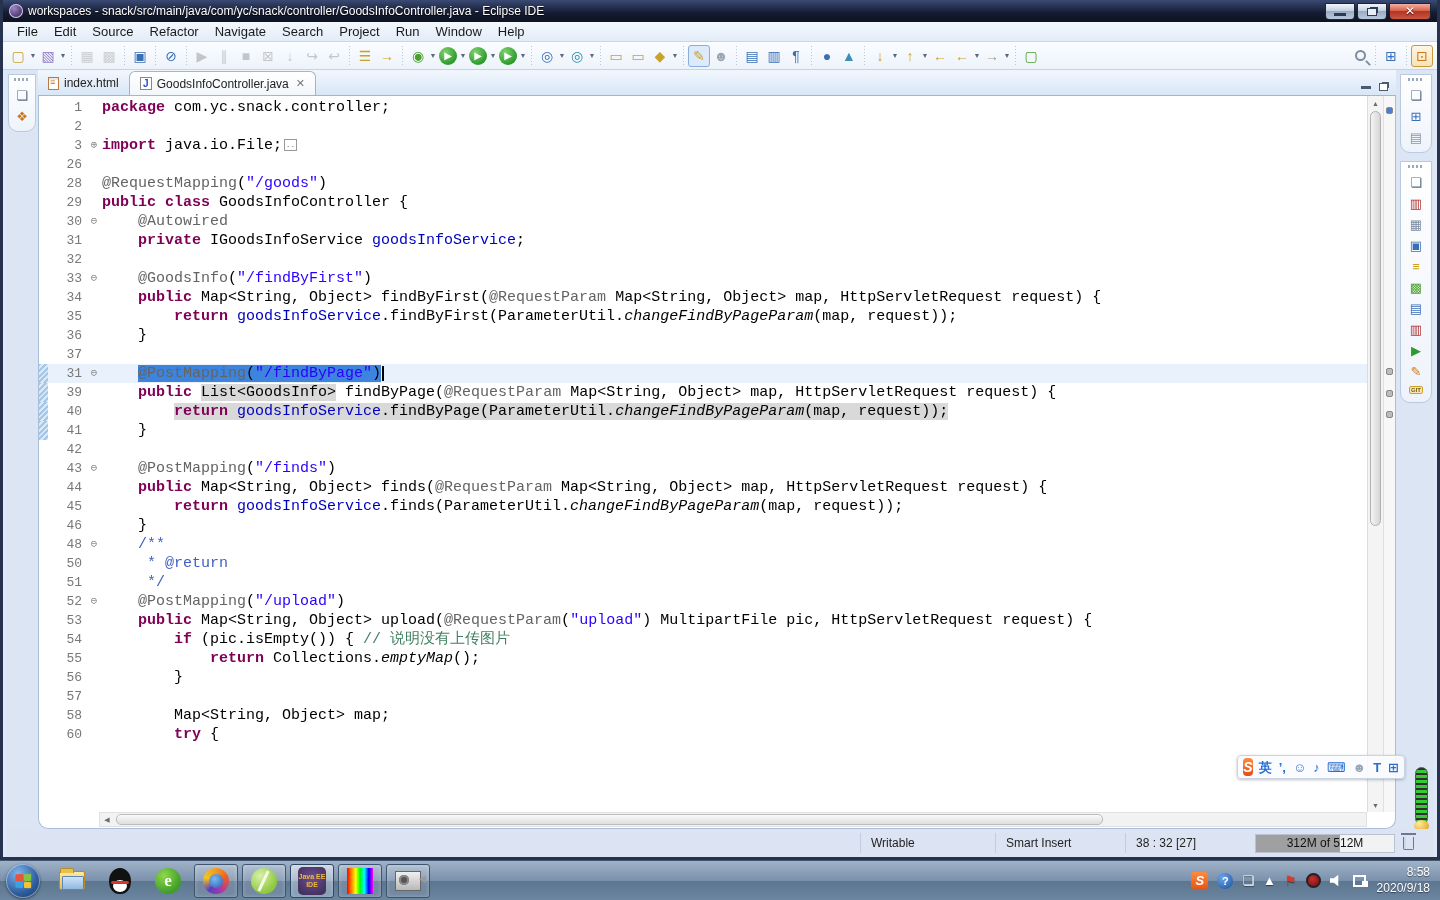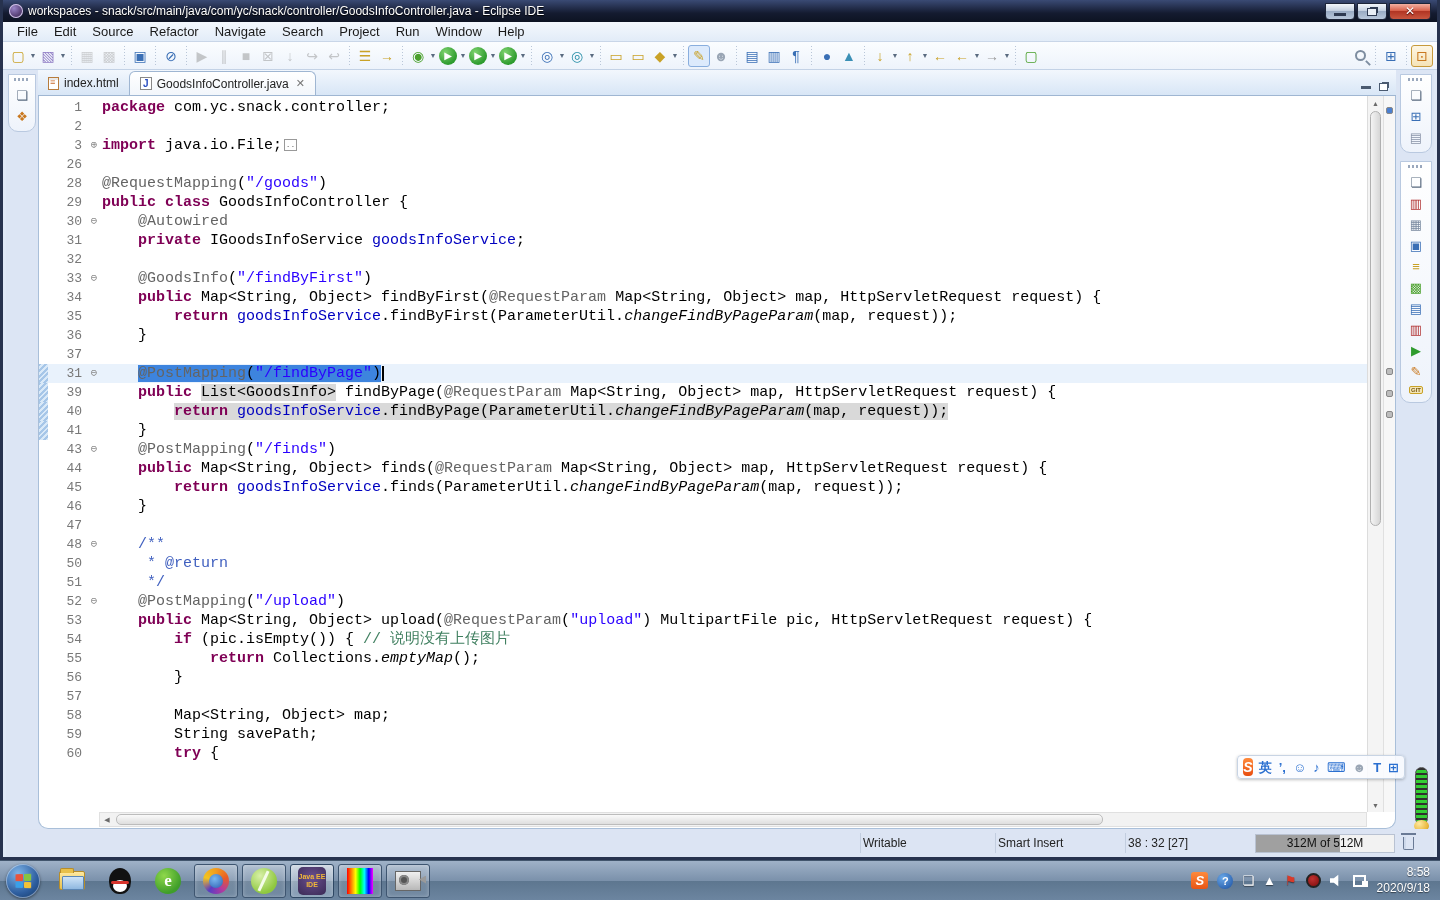--- a/index.html
+++ b/index.html
@@ -89,21 +89,21 @@
   .hs-arrow { width:14px; text-align:center; font-size:7px; color:#6a6a6a; }
   .hs-thumb { height:11px; flex:0 0 78%; margin-left:2px; background:linear-gradient(#fafafa,#dedede); border:1px solid #bcbcbc; border-radius:5px; }
 
   .fastbar-right { width:36px; padding-top:4px; }
   .gauge { position:absolute; right:6px; bottom:4px; width:13px; height:58px; border-radius:7px; background:repeating-linear-gradient(#2f2f2f 0 2px, #33cc33 2px 5px); border:1px solid #555; }
   .gauge::after { content:""; position:absolute; left:-2px; bottom:-8px; width:15px; height:12px; border-radius:50%; background:radial-gradient(circle at 35% 30%, #ffe9a0, #e8b437 70%, #9a6d10); }
 
   
   .statusbar { position:absolute; left:3px; right:3px; bottom:0; height:28px; background:#dce4f3; display:flex; align-items:center; font-size:12px; color:#222; }
   .sb-spacer { flex:1; }
-  .sb-cell { padding:0 2px; height:20px; display:flex; align-items:center; border-left:1px solid #c2cddf; }
+  .sb-cell { padding:0 10px; height:20px; display:flex; align-items:center; border-left:1px solid #c2cddf; }
   .heap { position:relative; width:140px; height:19px; background:#f2f2f2; border:1px solid #b9c2d2; margin-left:10px; display:flex; align-items:center; justify-content:center; }
   .heap-fill { position:absolute; left:0; top:0; bottom:0; width:61%; background:#a0a0a0; }
   .heap-text { position:relative; font-size:12px; color:#111; }
   .ic-trash { position:relative; width:11px; height:13px; border:1px solid #6a7a95; border-top:none; border-radius:0 0 2px 2px; margin:0 8px; background:linear-gradient(90deg,#cdd8ea 0 2px,transparent 2px 4px) ; }
   .ic-trash::before { content:""; position:absolute; top:-4px; left:-3px; width:15px; height:2px; background:#6a7a95; }
 
   
   .taskbar { position:absolute; left:0; bottom:0; width:1440px; height:40px; background:linear-gradient(#9fb2c8,#7b91ab 50%,#5d768f 51%,#6c85a0); border-top:1px solid #42566d; display:flex; align-items:center; }
   .orb { width:34px; height:34px; border-radius:50%; margin:0 8px 0 6px; background:radial-gradient(circle at 35% 28%, #7db4e8, #2d5d9e 60%, #12355f); box-shadow:inset 0 0 0 1px rgba(255,255,255,.4), 0 1px 3px rgba(0,0,0,.5); display:flex; align-items:center; justify-content:center; }
   .flag { width:16px; height:14px; display:grid; grid-template-columns:1fr 1fr; grid-template-rows:1fr 1fr; gap:1px; transform:perspective(40px) rotateY(-12deg); }
@@ -300,36 +300,35 @@
                 <div class="codeline"><span class="rg"></span><span class="ln">32</span><span class="fold"></span><span class="code"></span></div>
                 <div class="codeline"><span class="rg"></span><span class="ln">33</span><span class="fold">⊖</span><span class="code"><span class="sp">    </span><span class="sa">@GoodsInfo</span><span class="sp">(</span><span class="ss">"/findByFirst"</span><span class="sp">)</span></span></div>
                 <div class="codeline"><span class="rg"></span><span class="ln">34</span><span class="fold"></span><span class="code"><span class="sp">    </span><span class="sk">public</span><span class="sp"> Map&lt;String, Object&gt; findByFirst(</span><span class="sa">@RequestParam</span><span class="sp"> Map&lt;String, Object&gt; map, HttpServletRequest request) {</span></span></div>
                 <div class="codeline"><span class="rg"></span><span class="ln">35</span><span class="fold"></span><span class="code"><span class="sp">        </span><span class="sk">return</span><span class="sp"> </span><span class="sf">goodsInfoService</span><span class="sp">.findByFirst(ParameterUtil.</span><span class="sm">changeFindByPageParam</span><span class="sp">(map, request));</span></span></div>
                 <div class="codeline"><span class="rg"></span><span class="ln">36</span><span class="fold"></span><span class="code"><span class="sp">    }</span></span></div>
                 <div class="codeline"><span class="rg"></span><span class="ln">37</span><span class="fold"></span><span class="code"></span></div>
                 <div class="codeline cur"><span class="rg hatch"></span><span class="ln">31</span><span class="fold">⊖</span><span class="code"><span class="sp">    </span><span class="sa bgS">@PostMapping</span><span class="sp bgS">(</span><span class="ss bgS">"/findByPage"</span><span class="sp bgS">)</span><span class="caret"></span></span></div>
                 <div class="codeline"><span class="rg hatch"></span><span class="ln">39</span><span class="fold"></span><span class="code"><span class="sp">    </span><span class="sk">public</span><span class="sp"> </span><span class="sp bgO">List&lt;GoodsInfo&gt;</span><span class="sp"> findByPage(</span><span class="sa">@RequestParam</span><span class="sp"> Map&lt;String, Object&gt; map, HttpServletRequest request) {</span></span></div>
                 <div class="codeline"><span class="rg hatch"></span><span class="ln">40</span><span class="fold"></span><span class="code"><span class="sp">        </span><span class="sk bgO">return</span><span class="sp bgO"> </span><span class="sf bgO">goodsInfoService</span><span class="sp bgO">.findByPage(ParameterUtil.</span><span class="sm bgO">changeFindByPageParam</span><span class="sp bgO">(map, request));</span></span></div>
                 <div class="codeline"><span class="rg hatch"></span><span class="ln">41</span><span class="fold"></span><span class="code"><span class="sp">    }</span></span></div>
+                <div class="codeline"><span class="rg"></span><span class="ln">42</span><span class="fold"></span><span class="code"></span></div>
                 <div class="codeline"><span class="rg"></span><span class="ln">43</span><span class="fold">⊖</span><span class="code"><span class="sp">    </span><span class="sa">@PostMapping</span><span class="sp">(</span><span class="ss">"/finds"</span><span class="sp">)</span></span></div>
                 <div class="codeline"><span class="rg"></span><span class="ln">44</span><span class="fold"></span><span class="code"><span class="sp">    </span><span class="sk">public</span><span class="sp"> Map&lt;String, Object&gt; finds(</span><span class="sa">@RequestParam</span><span class="sp"> Map&lt;String, Object&gt; map, HttpServletRequest request) {</span></span></div>
                 <div class="codeline"><span class="rg"></span><span class="ln">45</span><span class="fold"></span><span class="code"><span class="sp">        </span><span class="sk">return</span><span class="sp"> </span><span class="sf">goodsInfoService</span><span class="sp">.finds(ParameterUtil.</span><span class="sm">changeFindByPageParam</span><span class="sp">(map, request));</span></span></div>
                 <div class="codeline"><span class="rg"></span><span class="ln">46</span><span class="fold"></span><span class="code"><span class="sp">    }</span></span></div>
-                <div class="codeline"><span class="rg"></span><span class="ln">47</span><span class="fold"></span><span class="code"></span></div>
                 <div class="codeline"><span class="rg"></span><span class="ln">48</span><span class="fold">⊖</span><span class="code"><span class="sp">    </span><span class="sj">/**</span></span></div>
                 <div class="codeline"><span class="rg"></span><span class="ln">50</span><span class="fold"></span><span class="code"><span class="sp">     </span><span class="sj">* @return</span></span></div>
                 <div class="codeline"><span class="rg"></span><span class="ln">51</span><span class="fold"></span><span class="code"><span class="sp">     </span><span class="sj">*/</span></span></div>
                 <div class="codeline"><span class="rg"></span><span class="ln">52</span><span class="fold">⊖</span><span class="code"><span class="sp">    </span><span class="sa">@PostMapping</span><span class="sp">(</span><span class="ss">"/upload"</span><span class="sp">)</span></span></div>
                 <div class="codeline"><span class="rg"></span><span class="ln">53</span><span class="fold"></span><span class="code"><span class="sp">    </span><span class="sk">public</span><span class="sp"> Map&lt;String, Object&gt; upload(</span><span class="sa">@RequestParam</span><span class="sp">(</span><span class="ss">"upload"</span><span class="sp">) MultipartFile pic, HttpServletRequest request) {</span></span></div>
                 <div class="codeline"><span class="rg"></span><span class="ln">54</span><span class="fold"></span><span class="code"><span class="sp">        </span><span class="sk">if</span><span class="sp"> (pic.isEmpty()) { </span><span class="sc">// 说明没有上传图片</span></span></div>
                 <div class="codeline"><span class="rg"></span><span class="ln">55</span><span class="fold"></span><span class="code"><span class="sp">            </span><span class="sk">return</span><span class="sp"> Collections.</span><span class="sm">emptyMap</span><span class="sp">();</span></span></div>
                 <div class="codeline"><span class="rg"></span><span class="ln">56</span><span class="fold"></span><span class="code"><span class="sp">        }</span></span></div>
                 <div class="codeline"><span class="rg"></span><span class="ln">57</span><span class="fold"></span><span class="code"></span></div>
                 <div class="codeline"><span class="rg"></span><span class="ln">58</span><span class="fold"></span><span class="code"><span class="sp">        Map&lt;String, Object&gt; map;</span></span></div>
-                <div class="codeline"><span class="rg"></span><span class="ln">59</span><span class="fold"></span><span class="code"><span class="sp">        String savePath;</span></span></div>
                 <div class="codeline"><span class="rg"></span><span class="ln">60</span><span class="fold"></span><span class="code"><span class="sp">        </span><span class="sk">try</span><span class="sp"> {</span></span></div>
               </div>
             <div class="vscroll">
               <div class="vs-arrow">▲</div>
               <div class="vs-thumb"></div>
               <div class="vs-arrow" style="position:absolute;bottom:0;left:0;right:0;">▼</div>
             </div>
             <div class="overview" id="overview">
                 <div class="ov-mark" style="top: 1.5%; background: rgb(74, 127, 208);"></div>
                 <div class="ov-mark" style="top: 38%; background: rgb(189, 189, 189);"></div>

